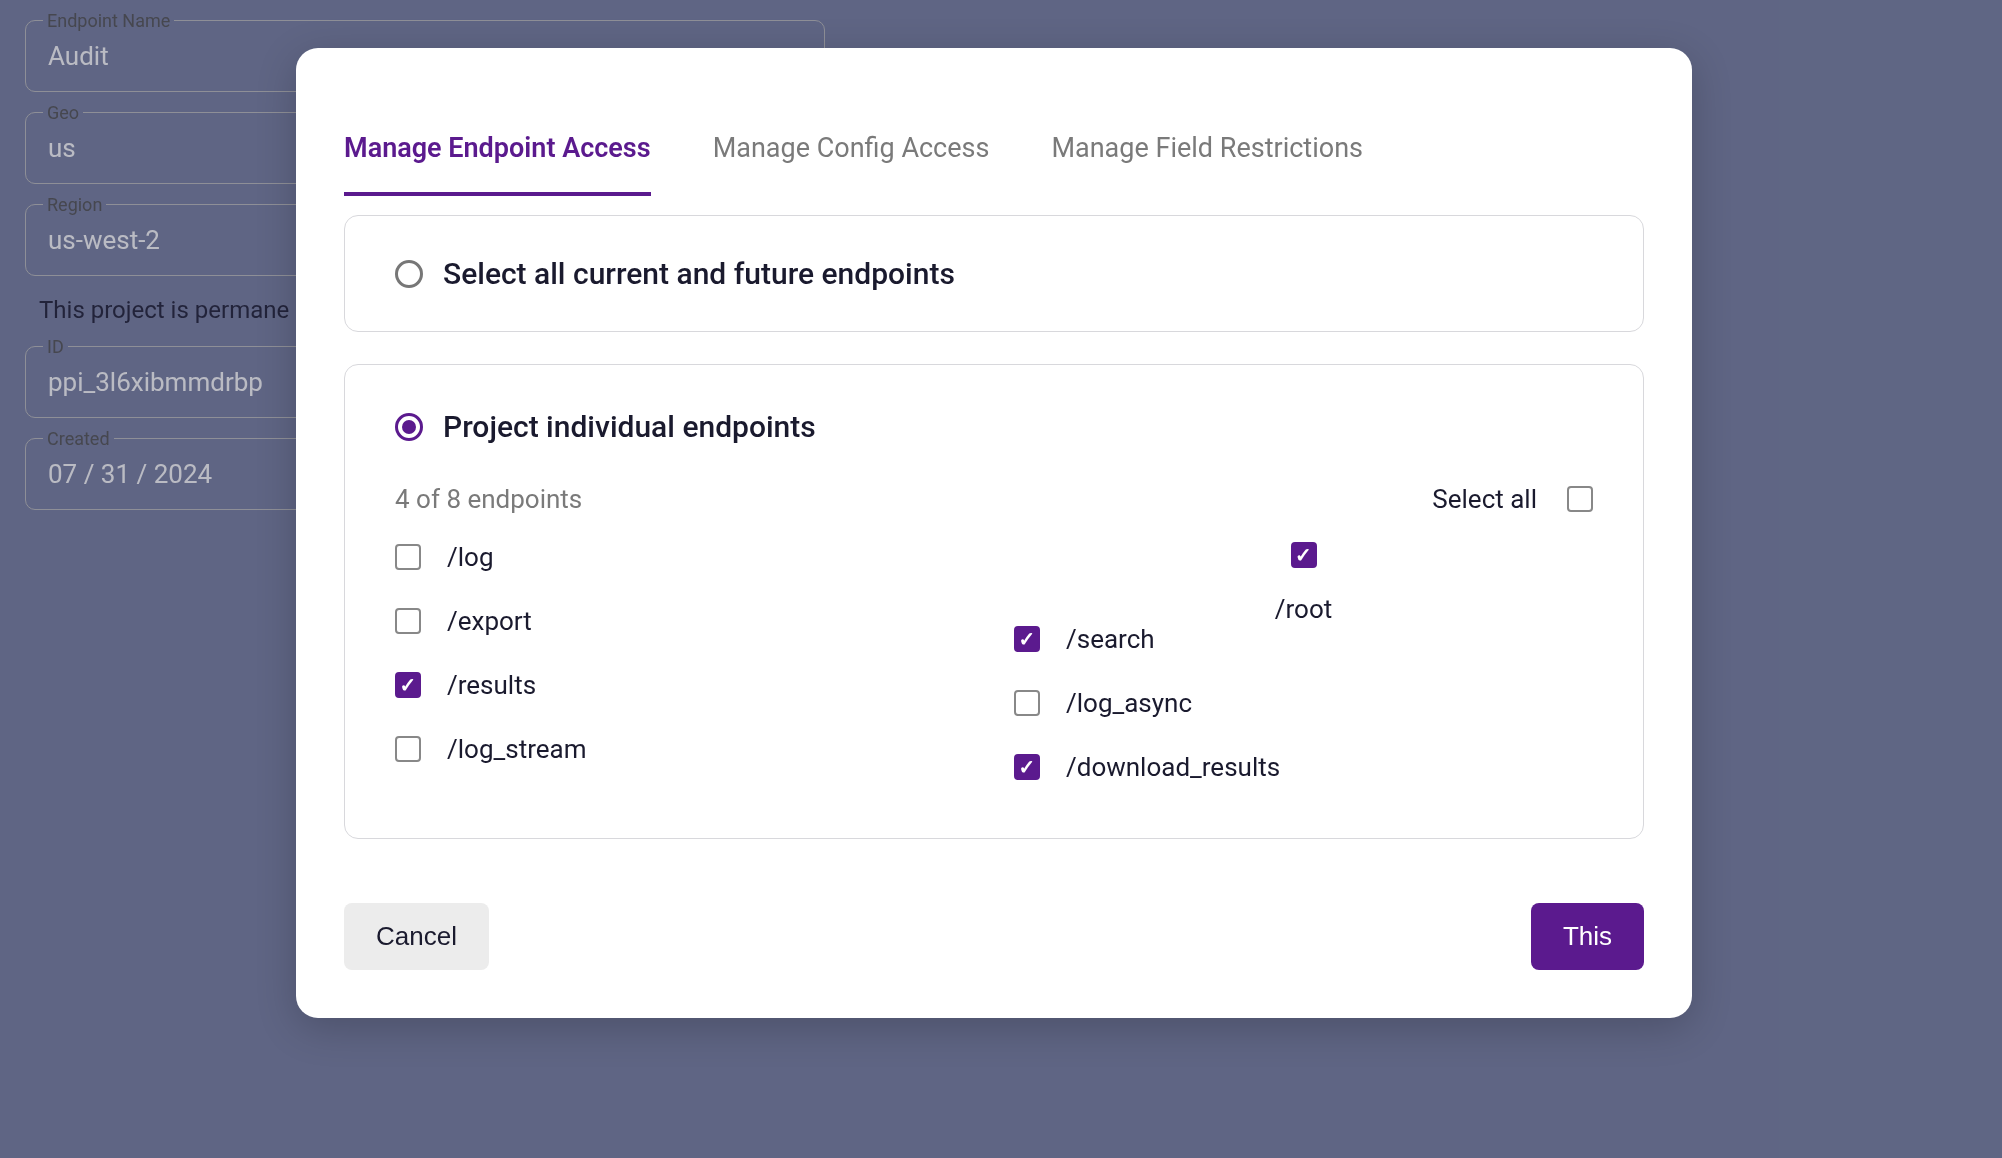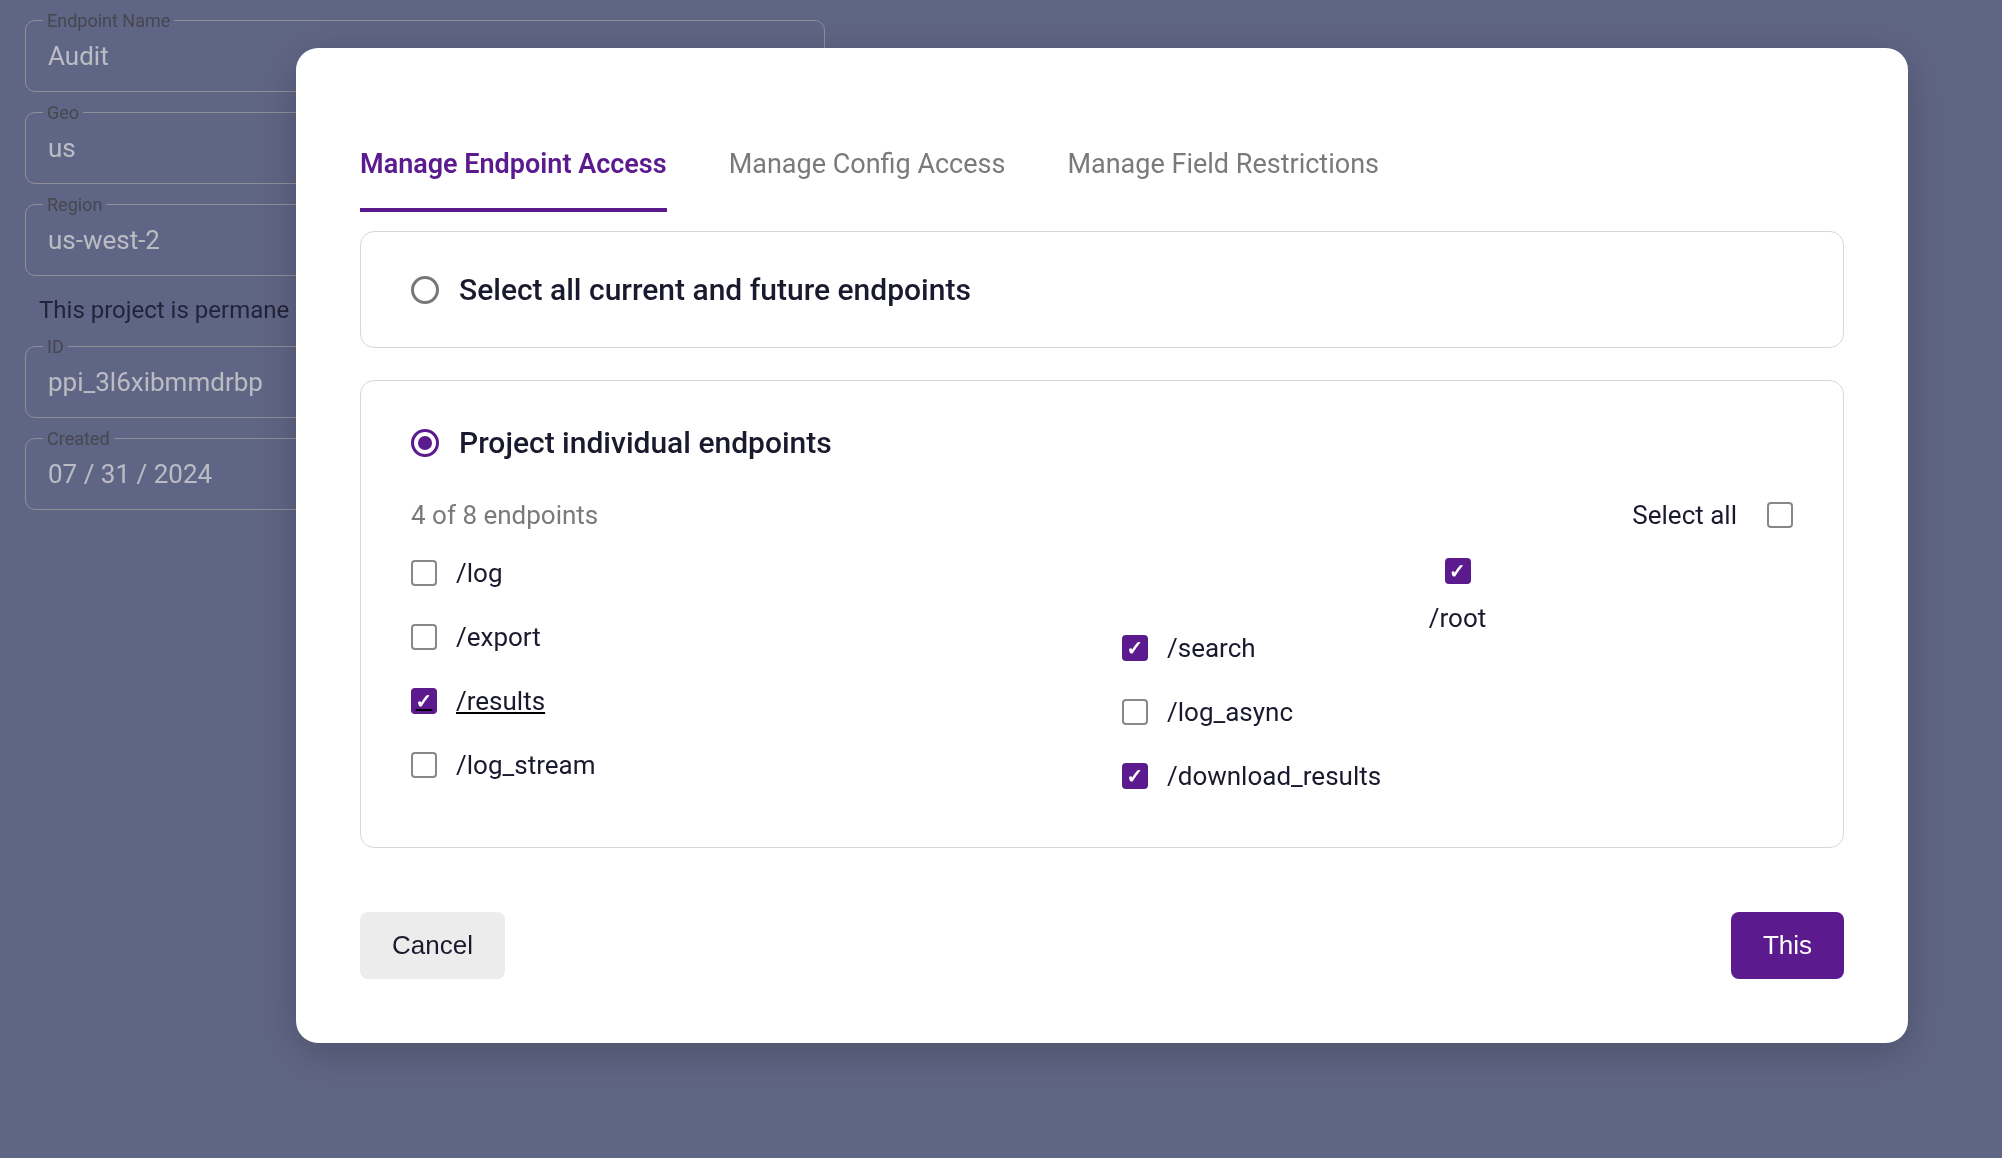--- a/index.html
+++ b/index.html
@@ -45,24 +45,24 @@
   }
   .overlay {
     position: absolute;
     inset: 0;
     background: rgba(60,65,95,0.25);
   }
   .modal {
     position: absolute;
     top: 48px;
     left: 296px;
-    width: 1612px;
+    width: 1396px;
     background: #fff;
     border-radius: 22px;
-    padding: 64px;
+    padding: 48px;
     box-shadow: 0 10px 40px rgba(0,0,0,0.2);
   }
   .tabs {
     display: flex;
     gap: 62px;
     border-bottom: 1px solid transparent;
     margin-bottom: 18px;
   }
   .tab {
     font-size: 27px;
@@ -134,21 +134,21 @@
   }
   .endpoint-grid {
     display: grid;
     grid-template-columns: 1fr 1fr;
     column-gap: 40px;
     row-gap: 34px;
   }
   .endpoint-item {
     display: flex;
     align-items: center;
-    gap: 19px;
+    gap: 26px;
   }
   .endpoint-label {
     font-size: 26px;
     color: #1a1a2e;
   }
   .checkbox {
     width: 26px;
     height: 26px;
     border: 2.5px solid #888;
     border-radius: 4px;
@@ -250,21 +250,21 @@
     <div class="endpoint-grid">
       <div>
         <div class="endpoint-item" style="margin-bottom:34px;">
           <div class="checkbox"></div>
           <div class="endpoint-label">/log</div>
         </div>
         <div class="endpoint-item" style="margin-bottom:34px;">
           <div class="checkbox"></div>
           <div class="endpoint-label">/export</div>
         </div>
-        <div class="endpoint-item" style="margin-bottom:34px;text-decoration:underline;">
+        <div class="endpoint-item" style="margin-bottom:34px;">
           <div class="checkbox checked"></div>
           <div class="endpoint-label">/results</div>
         </div>
         <div class="endpoint-item">
           <div class="checkbox"></div>
           <div class="endpoint-label">/log_stream</div>
         </div>
       </div>
       <div>
         <div class="endpoint-item" style="flex-direction:column;">

